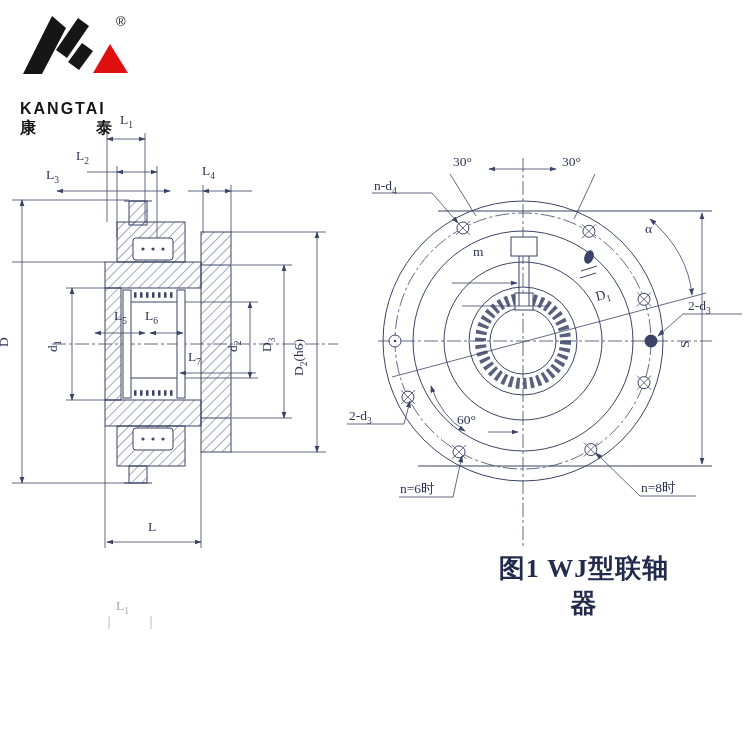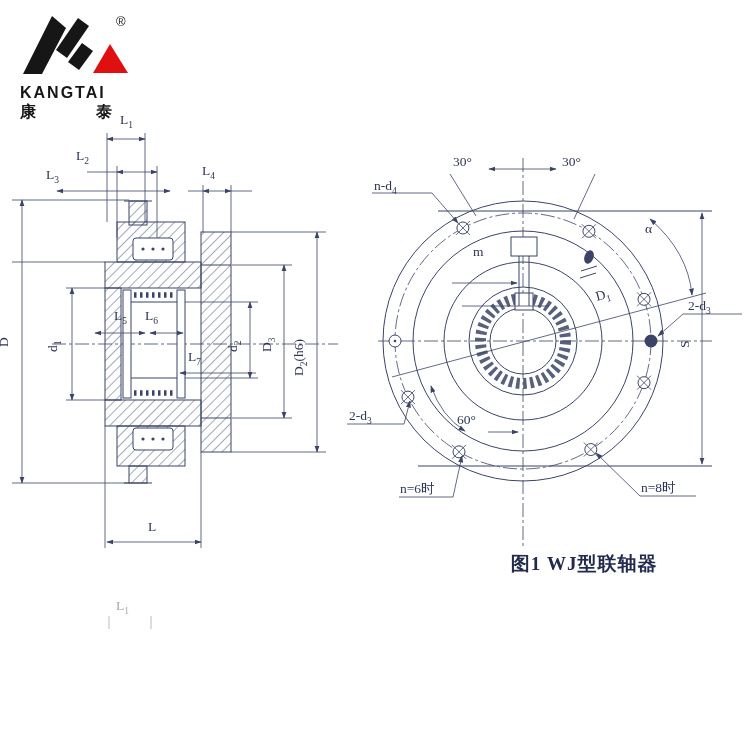--- a/index.html
+++ b/index.html
@@ -13,26 +13,26 @@
   svg .f    {fill:#3b4466;stroke:none;}
   svg .cl   {stroke:#3b4466;fill:none;stroke-width:.8;stroke-dasharray:14 3 3 3;}
   svg .dim  {stroke:#3b4466;fill:none;stroke-width:.8;}
   svg .teeth{stroke:#3b4466;fill:none;stroke-width:11;stroke-dasharray:3.5 3.5;opacity:.85;}
   svg .tstrip{stroke:#3b4466;fill:none;stroke-width:5.5;stroke-dasharray:2.5 3.5;}
   svg .faint{opacity:.45;}
   marker path{fill:#3b4466;}
   
   .logo{position:absolute;left:20px;top:10px;width:130px;color:#161616;}
   .logo .brand{font-family:"Liberation Sans",sans-serif;font-weight:bold;font-size:16px;
-               letter-spacing:2px;width:96px;margin-top:0;}
+               letter-spacing:2px;width:96px;margin-top:16px;}
   .logo .brand-cn{font-family:"Liberation Sans",sans-serif;font-weight:bold;font-size:16px;
                width:92px;display:flex;justify-content:space-between;margin-top:0;}
   
   .caption{position:absolute;left:494px;top:551px;width:180px;text-align:center;
-           font-family:"Liberation Serif",serif;font-weight:bold;font-size:19px;
+           font-family:"Liberation Serif",serif;font-weight:bold;font-size:26px;
            color:#232b4d;letter-spacing:1px;}
 </style>
 </head>
 <body>
 
 <div id="stage">
 
   
   <div class="logo">
     <svg width="130" height="70" viewBox="0 0 130 70">

